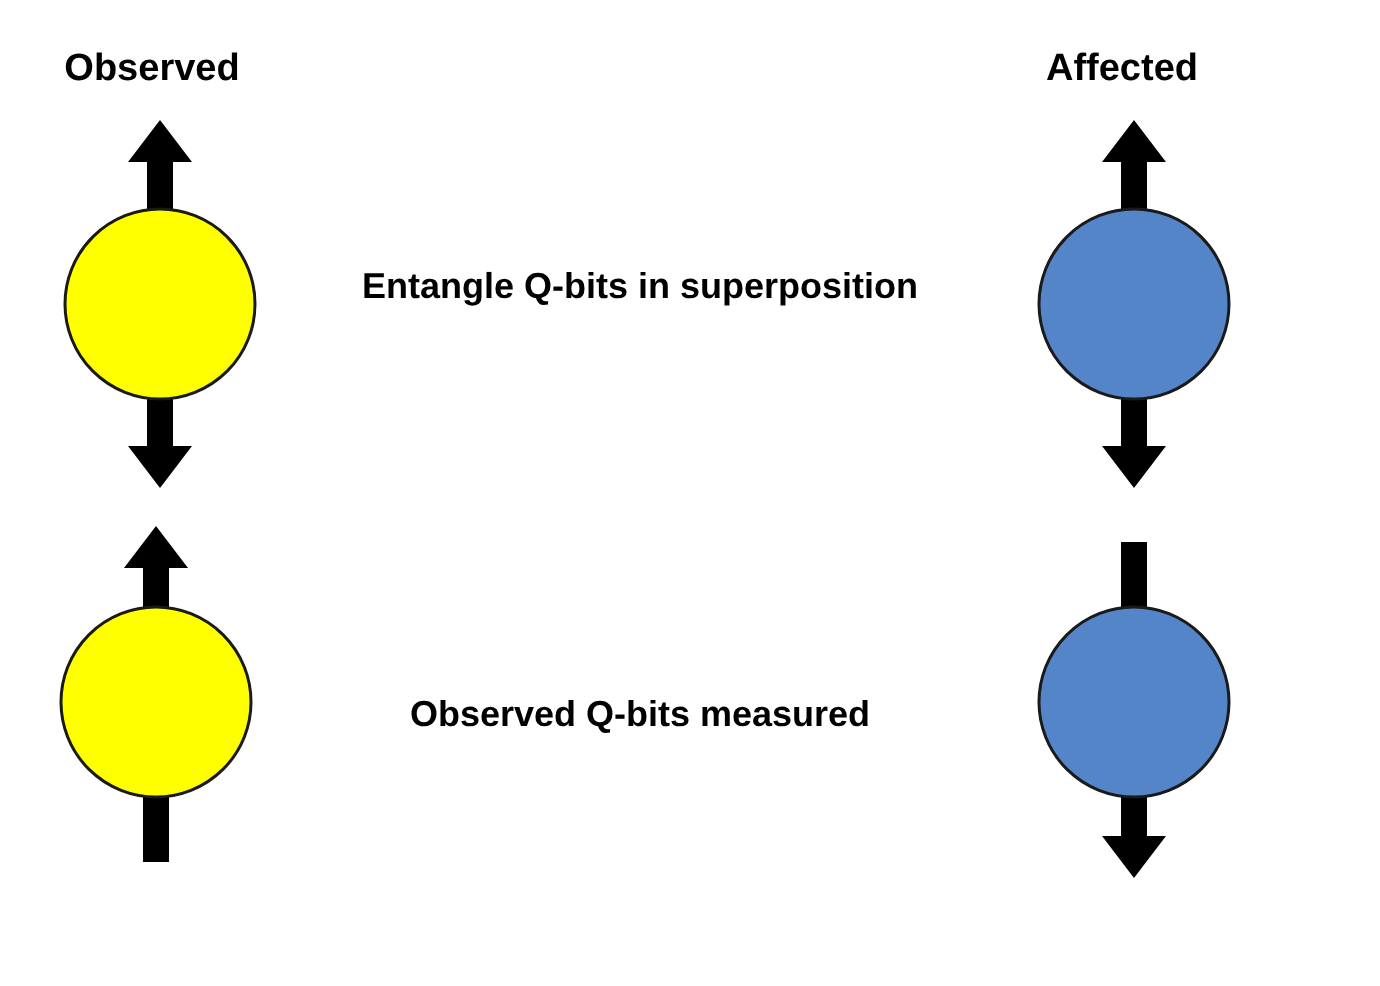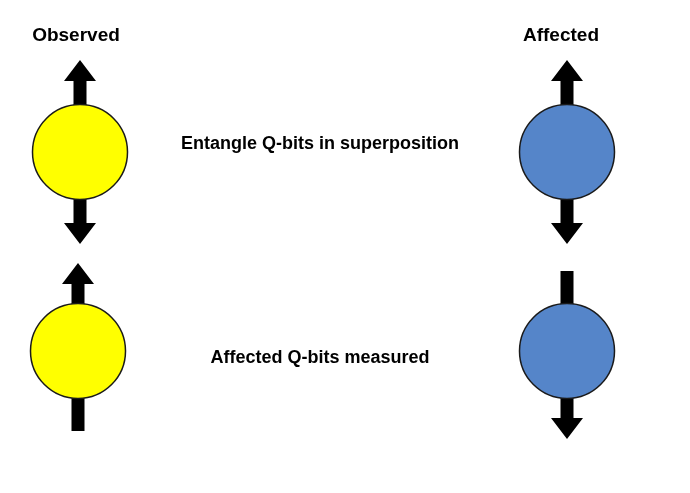--- a/index.html
+++ b/index.html
@@ -58,21 +58,21 @@
 <body>
 
 <div class="canvas">
 
   <div class="col-label observed">Observed</div>
 
   <div class="col-label affected">Affected</div>
 
   <div class="caption row1">Entangle Q-bits in superposition</div>
 
-  <div class="caption row2">Affected Q-bits measured</div>
+  <div class="caption row2">Observed Q-bits measured</div>
 
   <div class="qbit tl">
     <svg viewBox="0 0 110 190" xmlns="http://www.w3.org/2000/svg">
       <polygon points="55,3 71,24 61.5,24 61.5,52 48.5,52 48.5,24 39,24" fill="#000000"></polygon>
       <polygon points="48.5,138 61.5,138 61.5,166 71,166 55,187 39,166 48.5,166" fill="#000000"></polygon>
       <circle cx="55" cy="95" r="47.5" fill="#FFFF00"></circle>
     </svg>
   </div>
 
   <div class="qbit tr">

